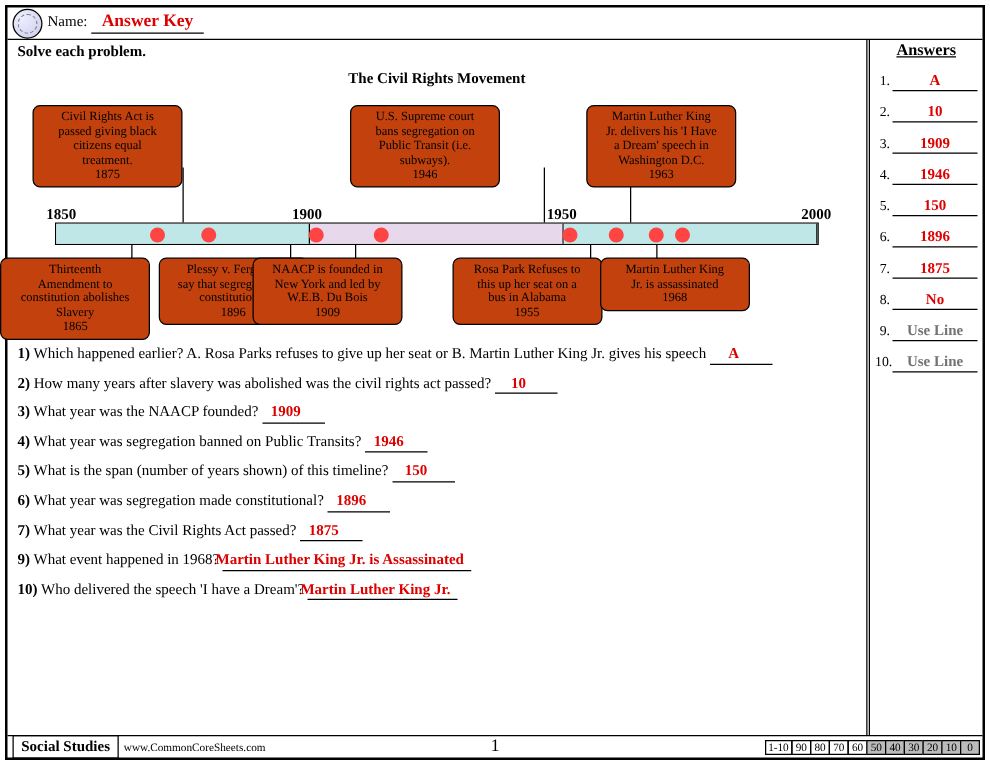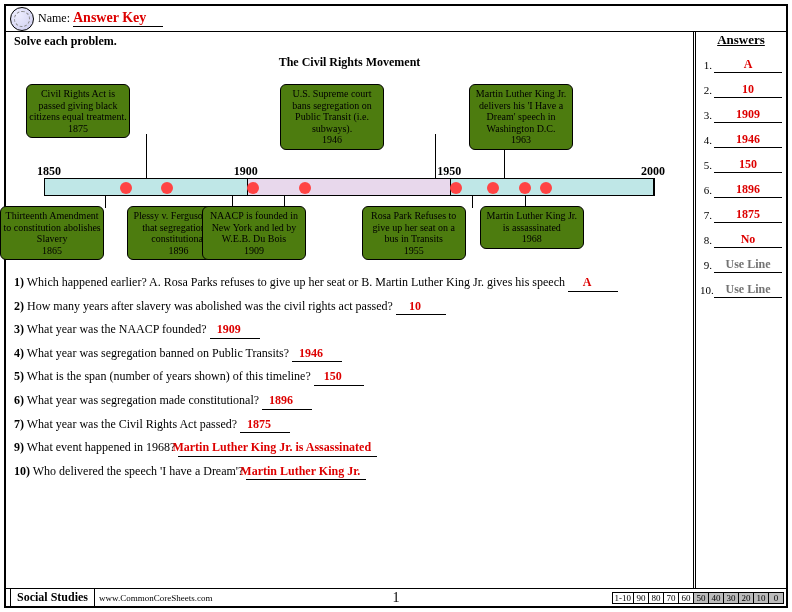--- a/index.html
+++ b/index.html
@@ -3,36 +3,36 @@
 <meta charset="utf-8">
 <style>
   * { box-sizing: border-box; margin: 0; padding: 0; }
   body { font-family: "Times New Roman", serif; font-size: 12px; background: #fff; width: 792px; height: 612px; position: relative; }
   .page { border: 2px solid #000; width: 784px; height: 604px; margin: 4px; position: relative; }
   .header { display: flex; align-items: center; border-bottom: 1px solid #000; height: 26px; }
   .globe { width: 24px; height: 24px; border: 1px solid #000; border-radius: 50%; margin: 1px 4px; display:inline-block; background: radial-gradient(circle at 30% 30%, #eef, #cce); position:relative;}
   .globe::after{content:"";position:absolute;inset:3px;border:1px dashed #888;border-radius:50%;}
   .title { flex: 1; text-align: center; font-size: 14px; }
   .name-area { font-size: 12px; padding-right: 6px; }
-  .name-area .ak { color: #d00; font-weight: bold; font-size: 14px; border-bottom:1px solid #000; display:inline-block; min-width:90px; text-align:left;}
+  .name-area .ak { color: #d00; font-weight: bold; font-size: 14px; border-bottom:1px solid #000; display:inline-block; min-width:90px; text-align:center;}
   .content { position: absolute; top: 26px; left: 0; right: 90px; bottom: 18px; border-right: 3px double #000; padding: 0 8px; }
   .sidebar { position: absolute; top: 26px; right: 0; width: 90px; bottom: 18px; padding: 0 4px; }
   .sidebar h3 { text-align: center; font-size: 13px; text-decoration: underline; font-weight: bold; margin-bottom: 4px;}
   .ans-row { display:flex; align-items:center; margin: 9px 0; font-size:11px;}
   .ans-row .n { width: 14px; text-align: right; padding-right:2px;}
   .ans-row .v { flex:1; border-bottom:1px solid #000; text-align:center; color:#d00; font-weight:bold; font-size:12px; min-height:14px;}
   .ans-row .v.blue { color: #737373; }
   .solve { font-weight: bold; font-size: 12px; padding: 2px 0; }
   .subtitle { text-align: center; font-weight: bold; font-size: 12px; margin: 4px 0 8px; }
   .timeline-wrap { position: relative; height: 190px; margin: 0 10px; }
   .tlabel { position:absolute; font-weight:bold; font-size:12px; top: 86px;}
   .bar { position:absolute; top:100px; left:20px; right:20px; height:18px; border:1px solid #000;}
   .seg { position:absolute; top:0; bottom:0; border-right:1px solid #000;}
   .dot { position:absolute; top:3px; width:12px; height:12px; background:#f44; border-radius:50%; transform:translateX(-50%);}
-  .callout { position:absolute; width:104px; font-size:10px; text-align:center; border:1px solid #000; border-radius:6px; padding:3px 2px; background:#4d7c0f; line-height:1.15;}
+  .callout { position:absolute; width:120px; font-size:10px; text-align:center; border:1px solid #000; border-radius:6px; padding:3px 14px; background:#c2410c; line-height:1.15;}
   .callout .yr { display:block; }
   .conn { position:absolute; width:1px; background:#000;}
   .questions { margin-top: 4px; }
   .q { font-size: 12px; margin: 7px 0 7px 12px; text-indent:-12px; line-height:1.3;}
   .q b { font-weight:bold; }
   .ansline { color:#d00; font-weight:bold; border-bottom:1px solid #000; display:inline-block; min-width:50px; text-align:center; padding:0 6px;}
   .footer { position:absolute; bottom:0; left:0; right:0; height:18px; border-top:1px solid #000; display:flex; align-items:center; font-size:10px;}
   .footer .ss { border:1px solid #000; padding:1px 6px; font-weight:bold; font-size:12px; margin:0 4px;}
   .footer .url { font-size:9px; }
   .footer .pnum { position:absolute; left:50%; transform:translateX(-50%); font-size:14px;}
@@ -78,21 +78,21 @@
         <div class="callout" style="left: -23.9px; top: 128px;"><span>Thirteenth Amendment to constitution abolishes Slavery</span><span class="yr">1865</span></div>
         <div class="conn" style="left: 122.037px; top: 56px; height: 44px;"></div>
         <div class="callout" style="left: 2.037px; top: 6px;"><span>Civil Rights Act is passed giving black citizens equal treatment.</span><span class="yr">1875</span></div>
         <div class="conn" style="left: 207.577px; top: 118px; height: 12px;"></div>
         <div class="callout" style="left: 102.577px; top: 128px;"><span>Plessy v. Ferguson say that segregation is constitutional</span><span class="yr">1896</span></div>
         <div class="conn" style="left: 260.123px; top: 118px; height: 12px;"></div>
         <div class="callout" style="left: 178px; top: 128px;"><span>NAACP is founded in New York and led by W.E.B. Du Bois</span><span class="yr">1909</span></div>
         <div class="conn" style="left: 411.04px; top: 56px; height: 44px;"></div>
         <div class="callout" style="left: 256.04px; top: 6px;"><span>U.S. Supreme court bans segregation on Public Transit (i.e. subways).</span><span class="yr">1946</span></div>
         <div class="conn" style="left: 447.7px; top: 118px; height: 12px;"></div>
-        <div class="callout" style="left: 337.7px; top: 128px;"><span>Rosa Park Refuses to give up her seat on a bus in Transits</span><span class="yr">1955</span></div>
+        <div class="callout" style="left: 337.7px; top: 128px;"><span>Rosa Park Refuses to this up her seat on a bus in Alabama</span><span class="yr">1955</span></div>
         <div class="conn" style="left: 480.083px; top: 56px; height: 44px;"></div>
         <div class="callout" style="left: 445.083px; top: 6px;"><span>Martin Luther King Jr. delivers his 'I Have a Dream' speech in Washington D.C.</span><span class="yr">1963</span></div>
         <div class="conn" style="left: 500.857px; top: 118px; height: 12px;"></div>
         <div class="callout" style="left: 455.857px; top: 128px;"><span>Martin Luther King Jr. is assassinated</span><span class="yr">1968</span></div>
       </div>
 
     <div class="questions" id="qs">
         <div class="q"><b>1)</b> <span>Which happened earlier?   A. Rosa Parks refuses to give up her seat   or   B. Martin Luther King Jr. gives his speech</span> <span class="ansline">A</span></div>
         <div class="q"><b>2)</b> <span>How many years after slavery was abolished was the civil rights act passed?</span> <span class="ansline">10</span></div>
         <div class="q"><b>3)</b> <span>What year was the NAACP founded?</span> <span class="ansline">1909</span></div>

